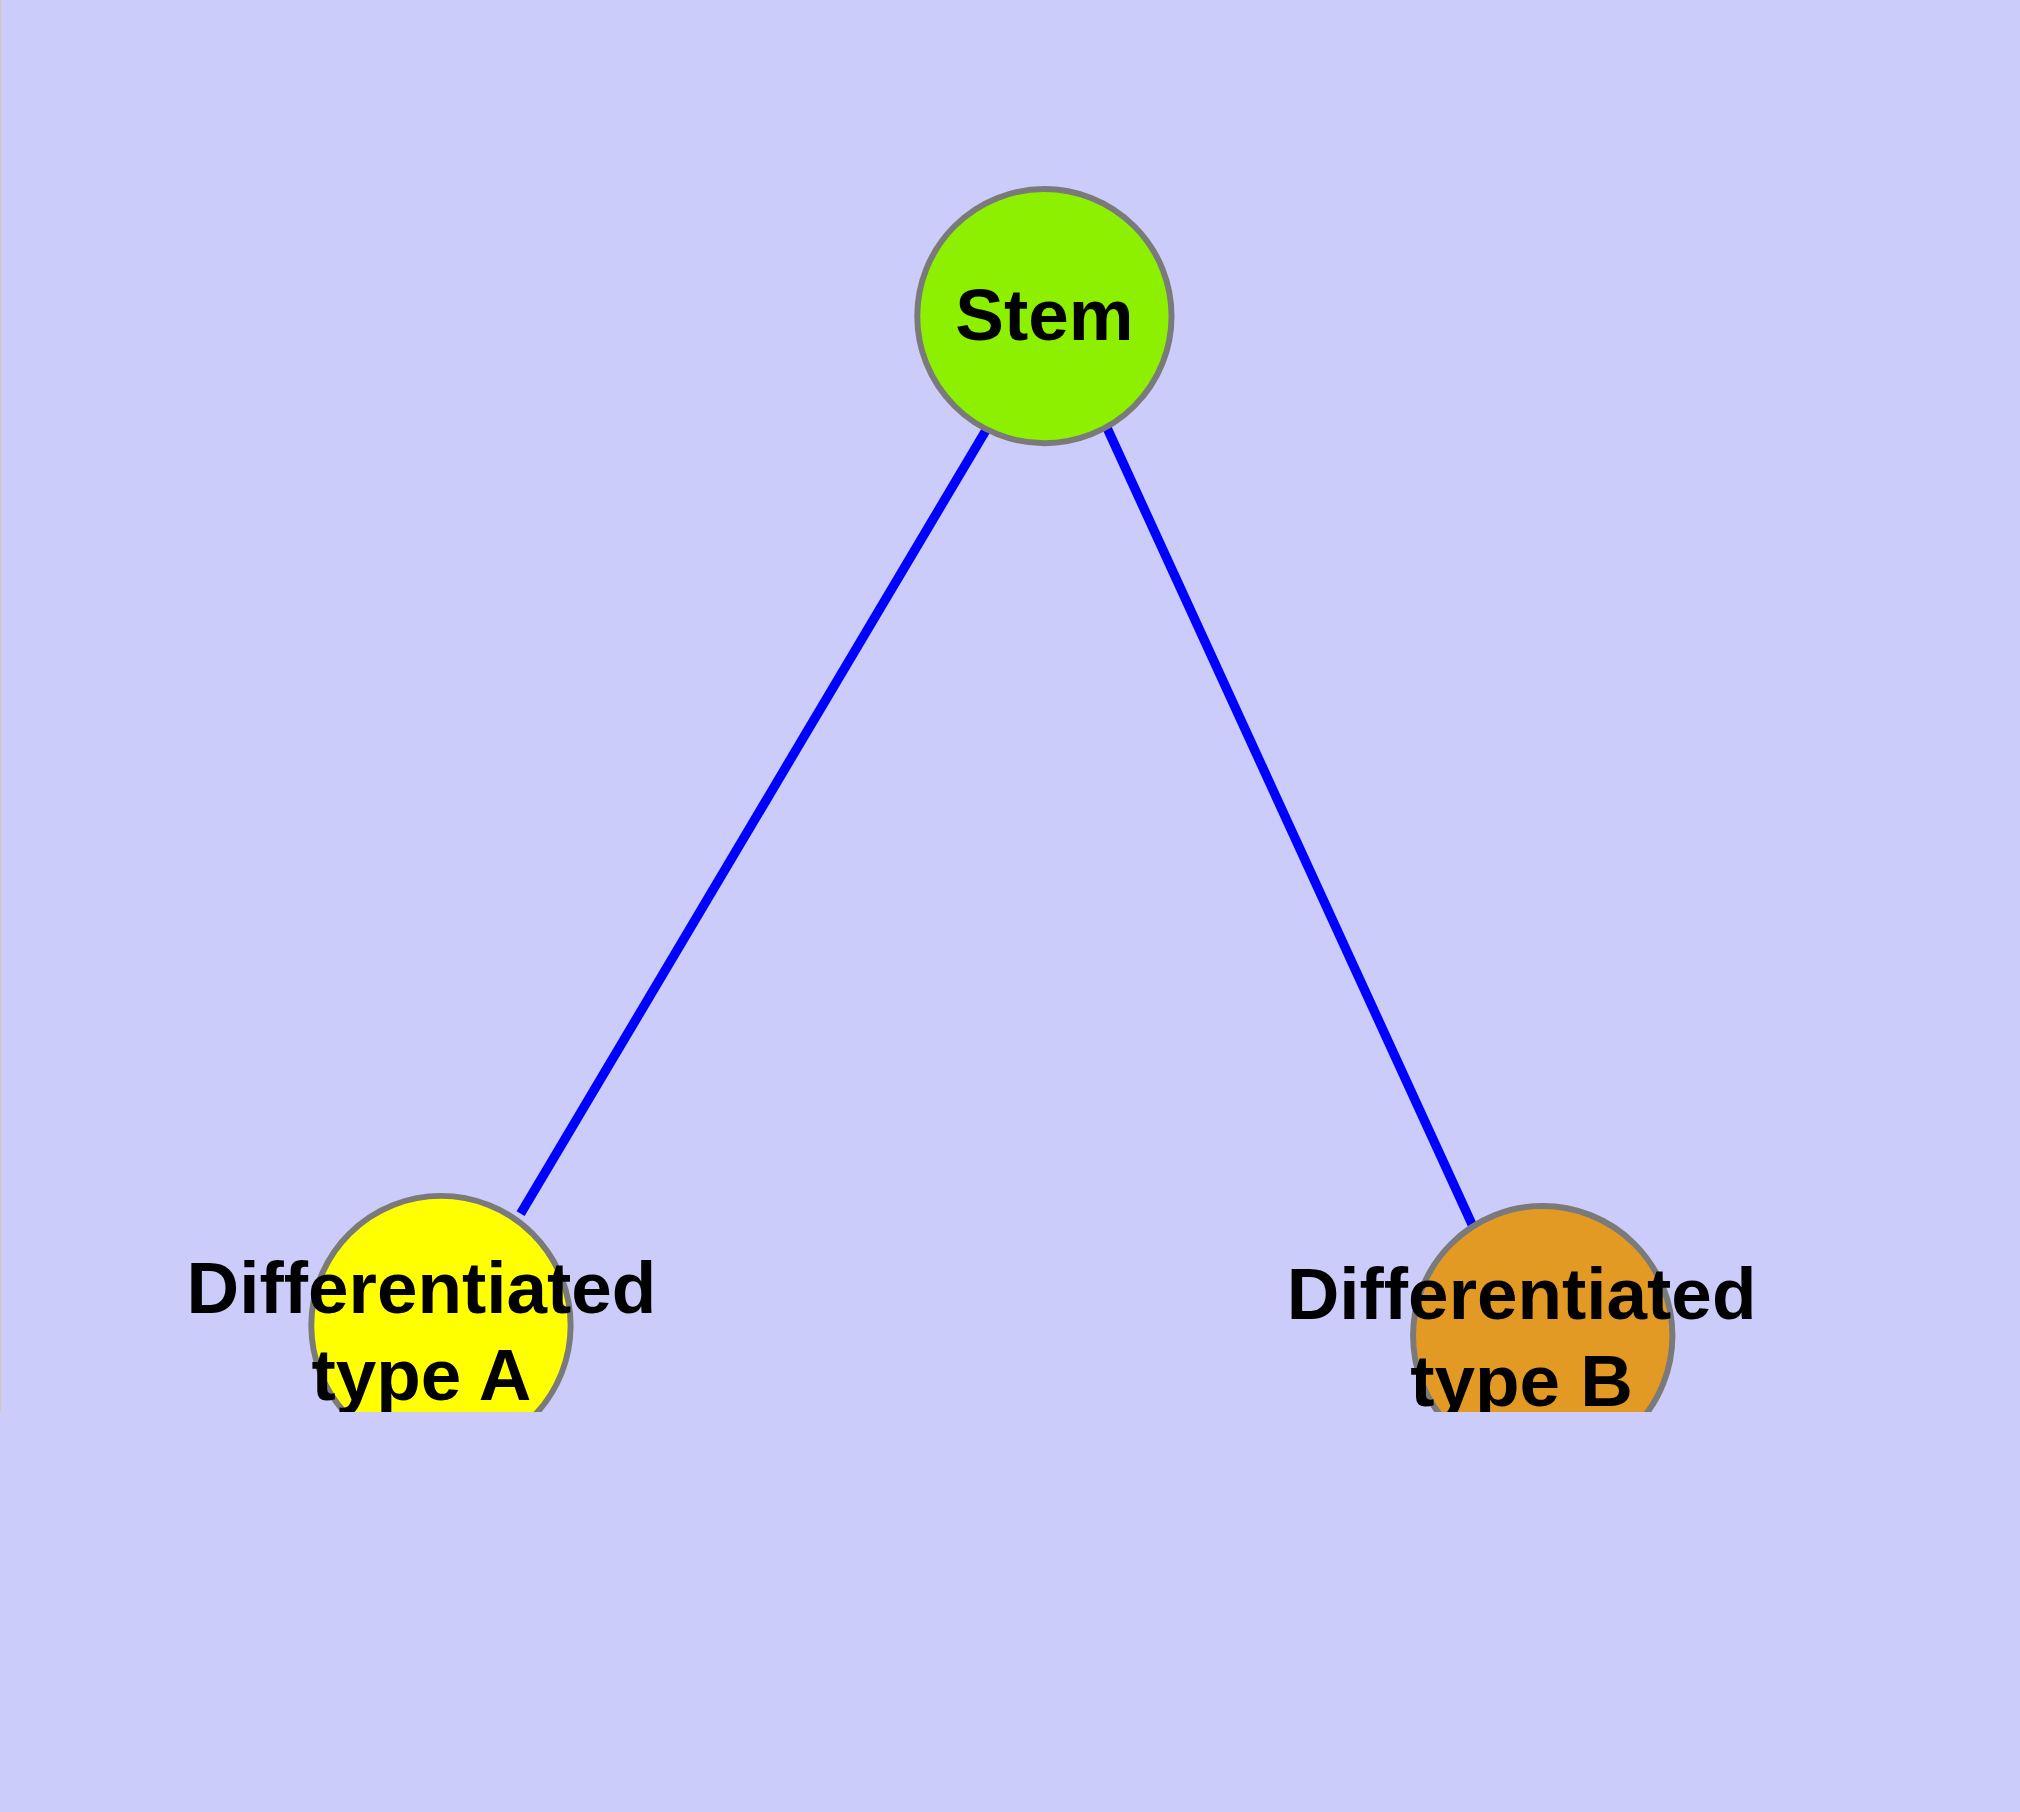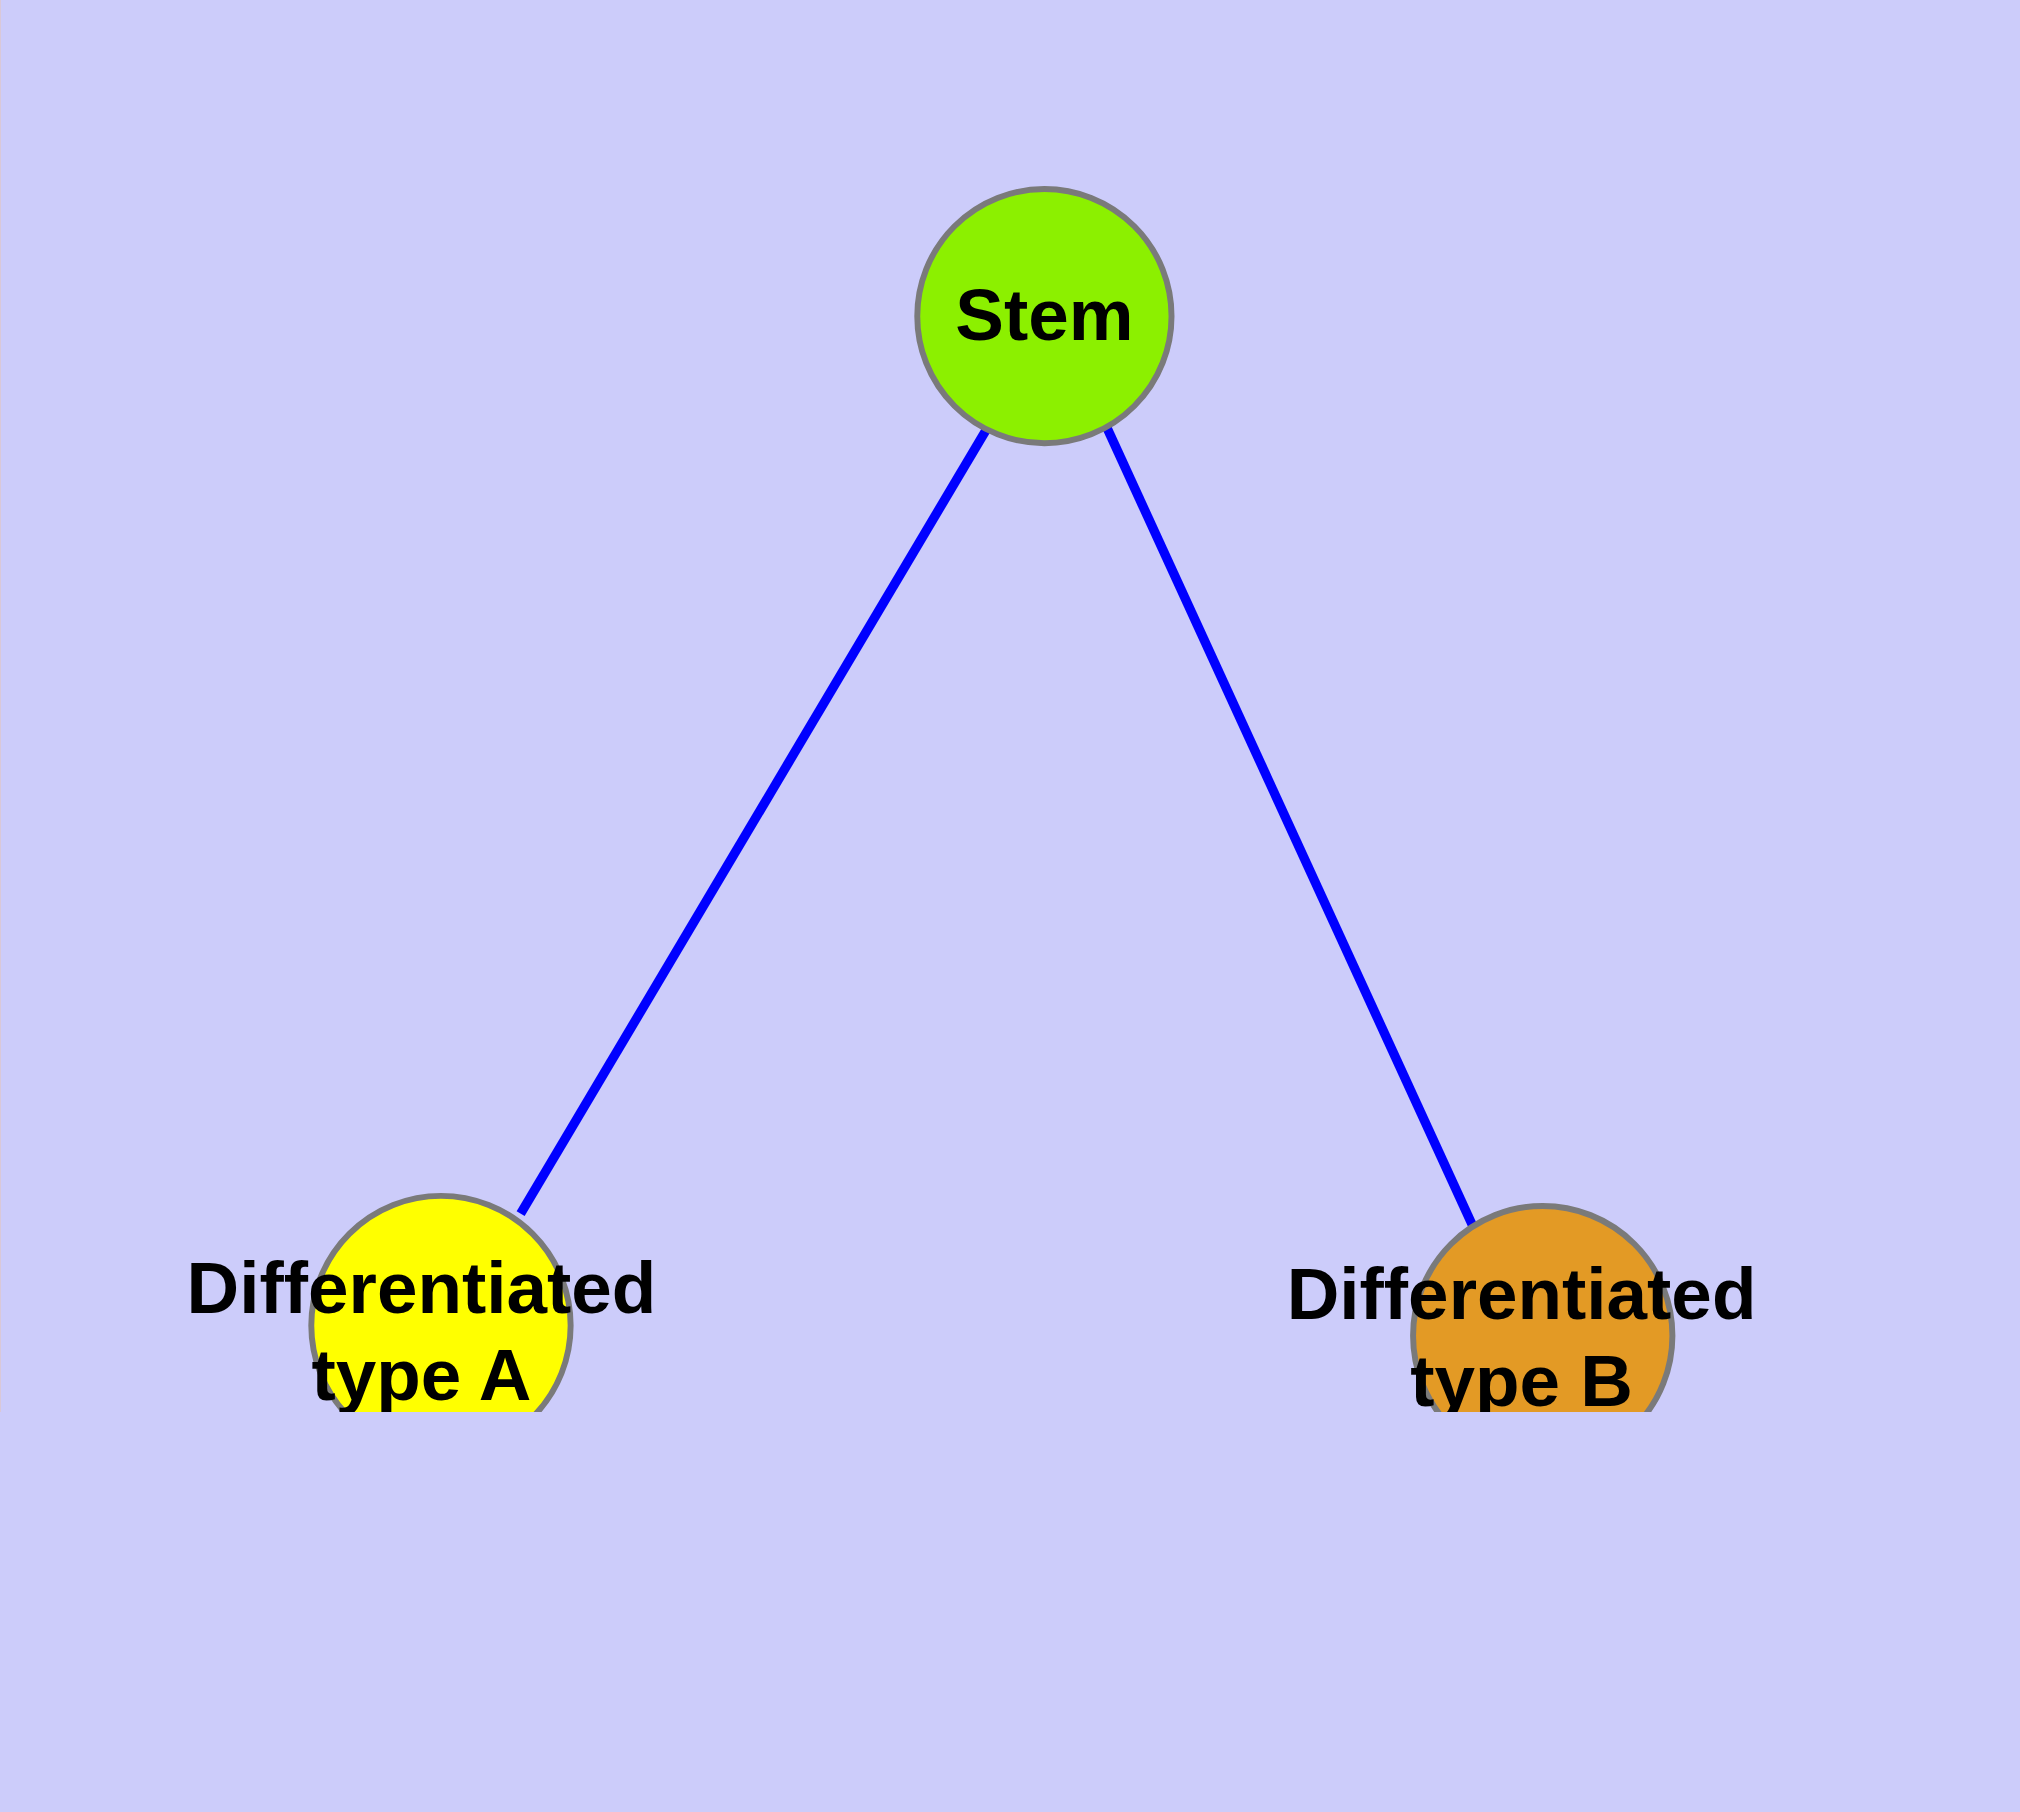--- a/index.html
+++ b/index.html
@@ -5,21 +5,21 @@
 <style>
   html, body {
     margin: 0;
     padding: 0;
     background: #ccccfa;
   }
   #canvas {
     position: relative;
     width: 2021px;
     height: 1412px;
-    background: #fdba74;
+    background: #eab308;
     overflow: hidden;
     font-family: "Liberation Sans", sans-serif;
   }
   #graph-svg {
     position: absolute;
     top: 0;
     left: 0;
     width: 2021px;
     height: 1812px;
   }

